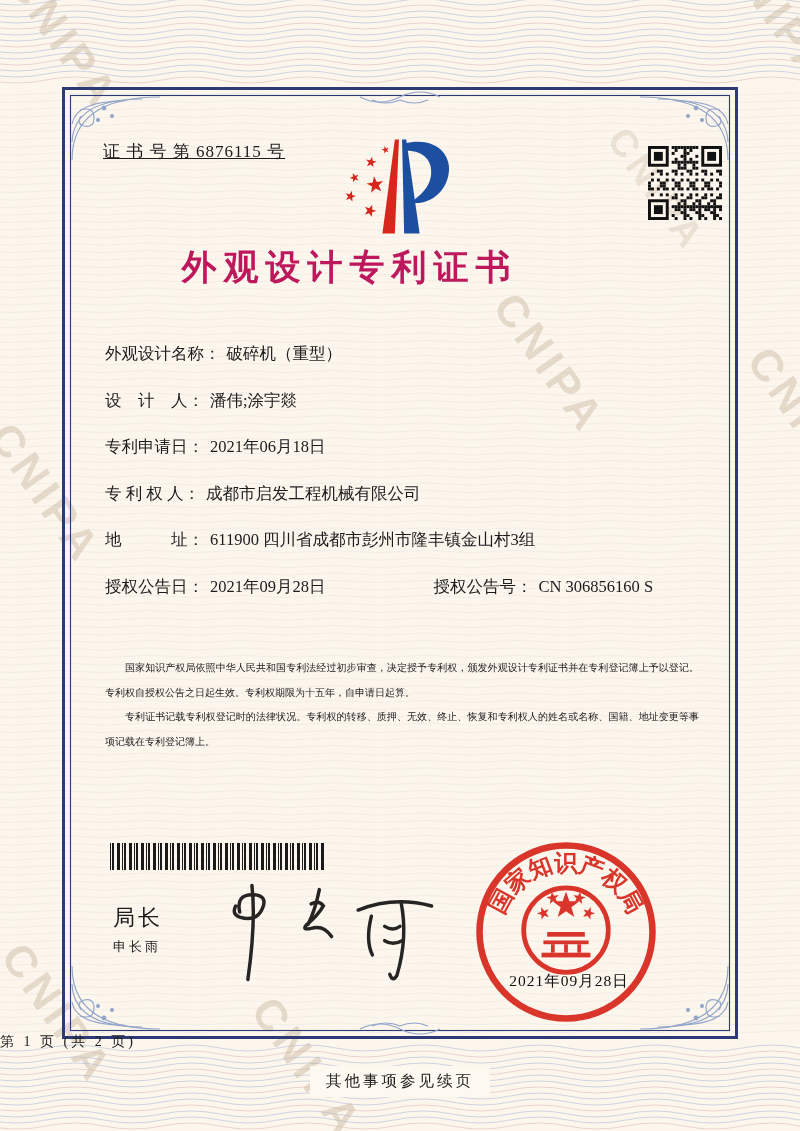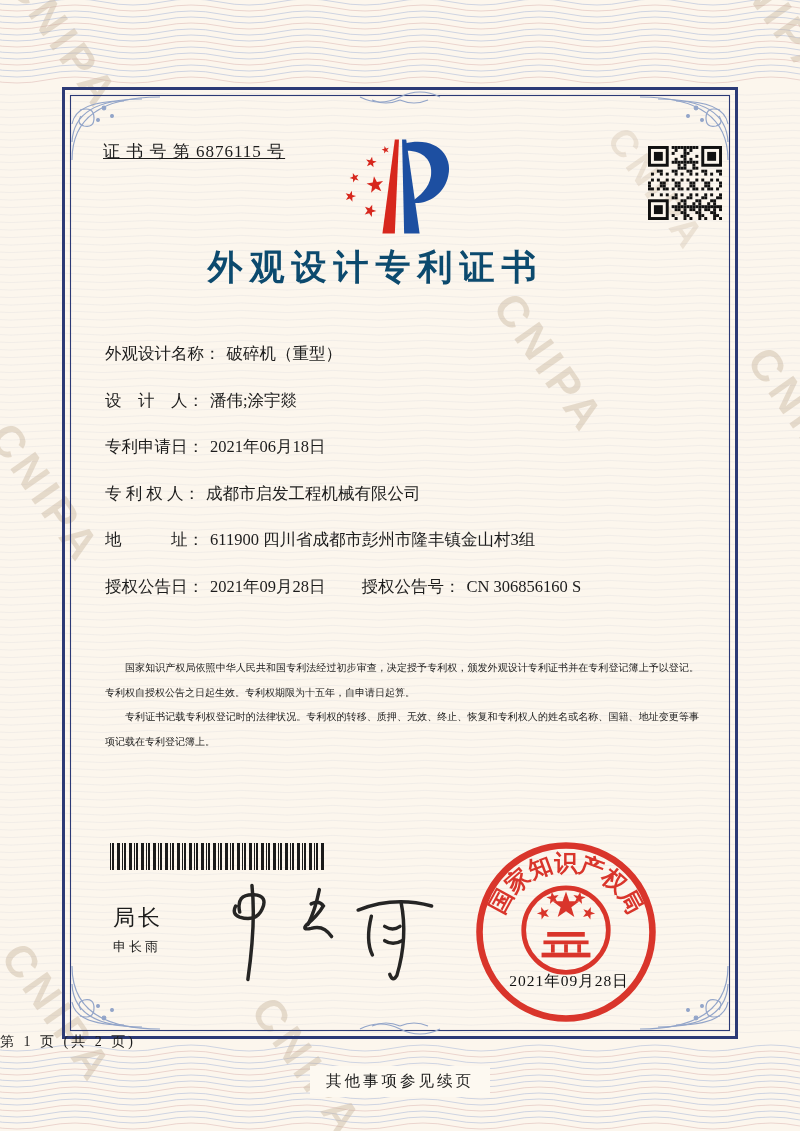--- a/index.html
+++ b/index.html
@@ -16,27 +16,27 @@
     font-weight:bold;font-size:44px;letter-spacing:5px;
     color:rgba(198,178,156,.42);transform:rotate(55deg);white-space:nowrap;
   }
   #frame{z-index:2;}
   .content{position:absolute;z-index:3;}
   .cert-no{left:103px;top:140px;font-size:17px;letter-spacing:1px;text-decoration:underline;}
   .logo{left:338px;top:134px;width:124px;height:104px;}
   .qr{left:648px;top:146px;width:74px;height:74px;}
   .title{
     left:0;top:244px;width:699px;text-align:center;
-    font-size:35px;font-weight:bold;letter-spacing:7px;color:#0c4a6e;padding-left:26px;
+    font-size:35px;font-weight:bold;letter-spacing:7px;color:#be185d;
   }
   .fields{left:105px;top:342px;width:600px;font-size:16.5px;}
   .frow{margin-bottom:23.5px;line-height:23px;white-space:nowrap;}
   .flabel{display:inline-block;}
   .fvalue{margin-left:6px;}
-  .grant-pair2{margin-left:36px;}
+  .grant-pair2{margin-left:108px;}
   .paras{left:105px;top:656px;width:594px;font-size:10px;line-height:24.5px;text-align:justify;}
   .paras p{margin:0;text-indent:2em;}
   .barcode{left:110px;top:843px;width:214px;height:27px;}
   .signer-title{left:113px;top:903px;font-size:22px;letter-spacing:3px;}
   .signer-name{left:113px;top:938px;font-size:13px;letter-spacing:3px;}
   .signature{left:205px;top:880px;width:245px;height:105px;z-index:4;}
   .seal{left:472px;top:838px;width:188px;height:188px;z-index:4;}
   .seal-date{
     left:486px;top:971px;width:166px;text-align:center;z-index:5;
     font-size:15.5px;letter-spacing:1px;color:#111;

